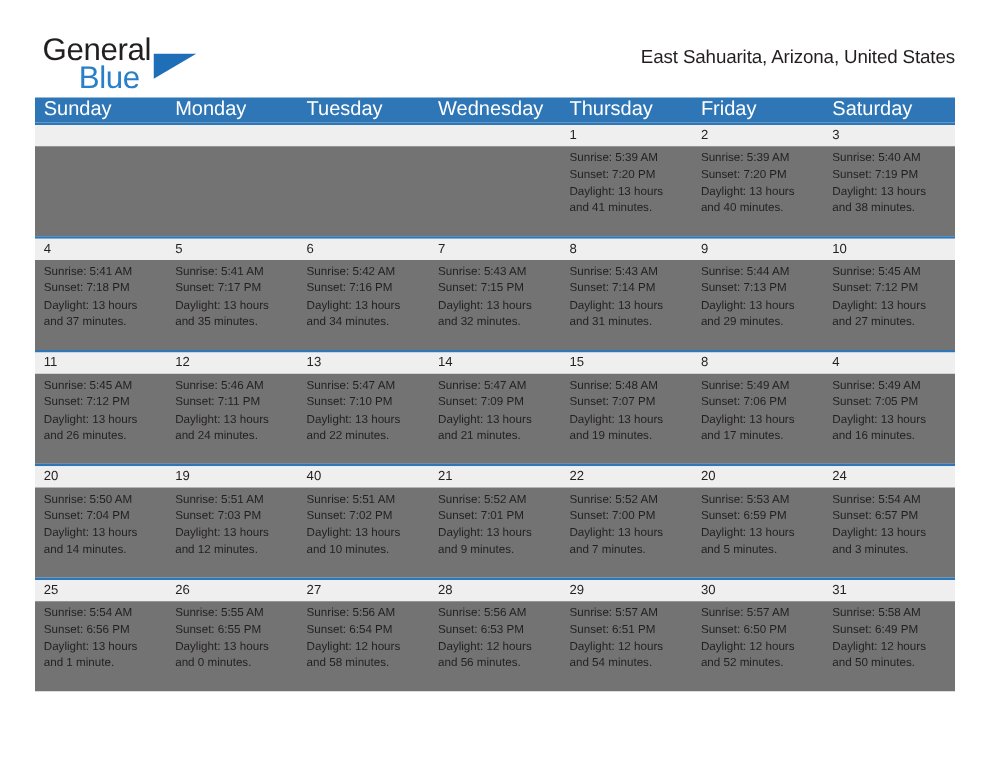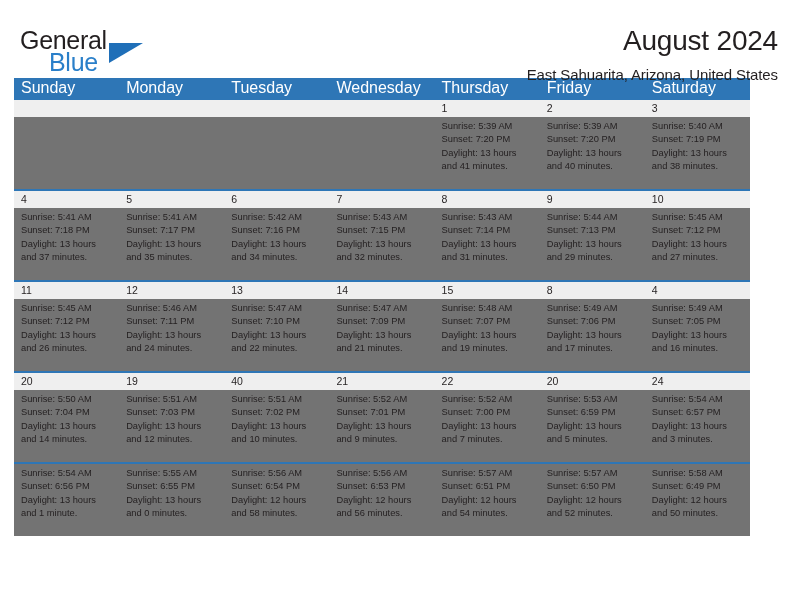--- a/index.html
+++ b/index.html
@@ -12,21 +12,21 @@
     height: 612px;
     font-family: "Liberation Sans", sans-serif;
     color: #231f20;
     overflow: hidden;
   }
   .page {
     position: relative;
     width: 792px;
     height: 612px;
     box-sizing: border-box;
-    padding: 0 14px;
+    padding: 0 28px;
   }
 
   
   .topbar {
     display: flex;
     align-items: flex-start;
     justify-content: space-between;
     padding-top: 26px;
     height: 72px;
     box-sizing: border-box;
@@ -146,21 +146,20 @@
 
   <div class="topbar">
 
     <div class="brand">
       <span class="brand-general">General</span>
       <span class="brand-flag"></span>
       <span class="brand-blue">Blue</span>
     </div>
 
     <div class="titles">
-      <div class="cal-title">August 2024</div>
       <div class="cal-subtitle">East Sahuarita, Arizona, United States</div>
     </div>
 
   </div>
 
   <div class="calendar">
 
     <div class="weekhead">
       <div>Sunday</div>
       <div>Monday</div>
@@ -321,20 +320,29 @@
 Daylight: 13 hours
 and 5 minutes.</div>
         <div>Sunrise: 5:54 AM
 Sunset: 6:57 PM
 Daylight: 13 hours
 and 3 minutes.</div>
       </div>
     </div>
 
     <div class="week">
+      <div class="daynums">
+        <div>25</div>
+        <div>26</div>
+        <div>27</div>
+        <div>28</div>
+        <div>29</div>
+        <div>30</div>
+        <div>31</div>
+      </div>
       <div class="dayinfo">
         <div>Sunrise: 5:54 AM
 Sunset: 6:56 PM
 Daylight: 13 hours
 and 1 minute.</div>
         <div>Sunrise: 5:55 AM
 Sunset: 6:55 PM
 Daylight: 13 hours
 and 0 minutes.</div>
         <div>Sunrise: 5:56 AM

